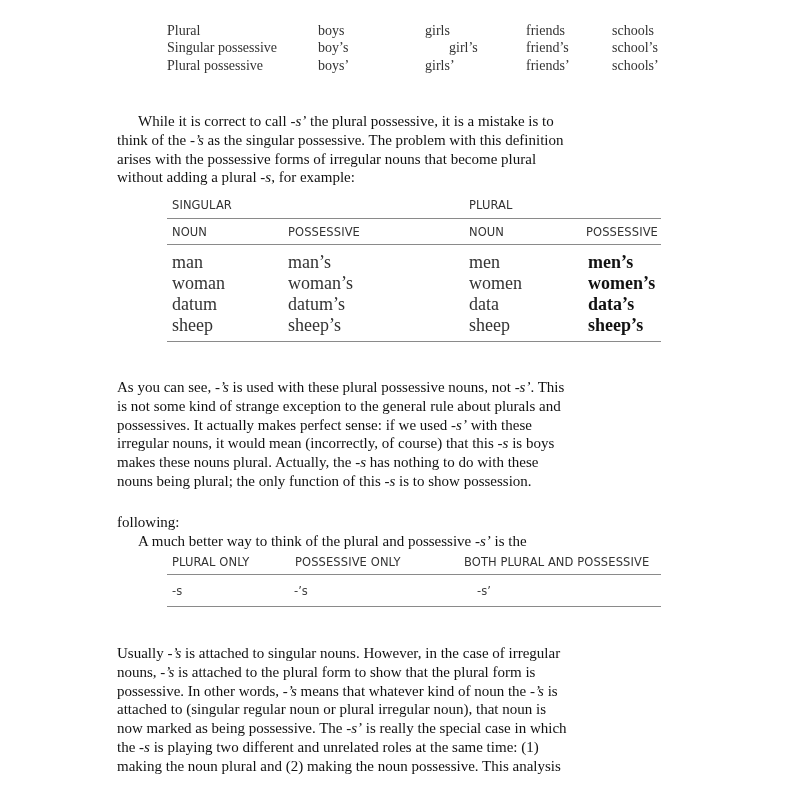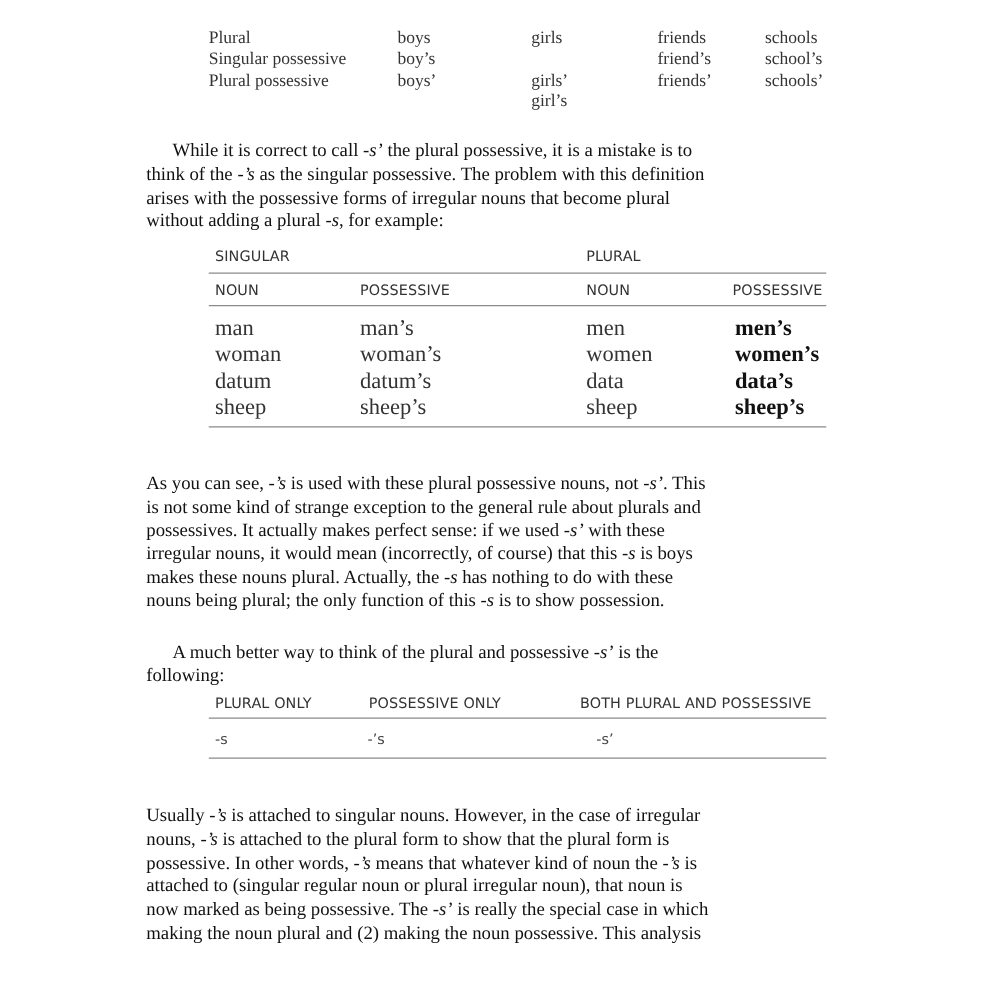--- a/index.html
+++ b/index.html
@@ -29,21 +29,21 @@
 <div>
 
   <div class="abs t1 lbl" style="left:167px;top:23px;">Plural</div>
   <div class="abs t1" style="left:318px;top:23px;">boys</div>
   <div class="abs t1" style="left:425px;top:23px;">girls</div>
   <div class="abs t1" style="left:526px;top:23px;">friends</div>
   <div class="abs t1" style="left:612px;top:23px;">schools</div>
 
   <div class="abs t1 lbl" style="left:167px;top:40px;">Singular possessive</div>
   <div class="abs t1" style="left:318px;top:40px;">boy’s</div>
-  <div class="abs t1" style="left:425px;top:40px;margin-top:34px;">girl’s</div>
+  <div class="abs t1" style="left:449px;top:40px;">girl’s</div>
   <div class="abs t1" style="left:526px;top:40px;">friend’s</div>
   <div class="abs t1" style="left:612px;top:40px;">school’s</div>
 
   <div class="abs t1 lbl" style="left:167px;top:58px;">Plural possessive</div>
   <div class="abs t1" style="left:318px;top:58px;">boys’</div>
   <div class="abs t1" style="left:425px;top:58px;">girls’</div>
   <div class="abs t1" style="left:526px;top:58px;">friends’</div>
   <div class="abs t1" style="left:612px;top:58px;">schools’</div>
 </div>
 
@@ -91,22 +91,22 @@
 <p class="para" style="top:362px;">
   <span class="line"><span>As you can see, </span><i>-’s</i><span> is used with these plural possessive nouns, not </span><i>-s’</i><span>. This</span></span>
   <span class="line"><span>is not some kind of strange exception to the general rule about plurals and</span></span>
   <span class="line"><span>possessives. It actually makes perfect sense: if we used </span><i>-s’</i><span> with these</span></span>
   <span class="line"><span>irregular nouns, it would mean (incorrectly, of course) that this </span><i>-s</i><span> is boys</span></span>
   <span class="line"><span>makes these nouns plural. Actually, the </span><i>-s</i><span> has nothing to do with these</span></span>
   <span class="line"><span>nouns being plural; the only function of this </span><i>-s</i><span> is to show possession.</span></span>
 </p>
 
 <p class="para" style="top:497px;">
+  <span class="line"><span>following:</span></span>
   <span class="line ind"><span>A much better way to think of the plural and possessive </span><i>-s’</i><span> is the</span></span>
-  <span class="line"><span>following:</span></span>
 </p>
 
 <div>
   <div class="abs hdr" style="left:172px;top:555px;">PLURAL ONLY</div>
   <div class="abs hdr" style="left:295px;top:555px;">POSSESSIVE ONLY</div>
   <div class="abs hdr" style="left:464px;top:555px;">BOTH PLURAL AND POSSESSIVE</div>
   <div class="rule" style="left:167px;top:574px;width:494px;"></div>
 
   <div class="abs cell3" style="left:172px;top:584px;">-s</div>
   <div class="abs cell3" style="left:294px;top:584px;">-’s</div>
@@ -114,14 +114,15 @@
 
   <div class="rule" style="left:167px;top:606px;width:494px;"></div>
 </div>
 
 <p class="para" style="top:628px;">
   <span class="line"><span>Usually </span><i>-’s</i><span> is attached to singular nouns. However, in the case of irregular</span></span>
   <span class="line"><span>nouns, </span><i>-’s</i><span> is attached to the plural form to show that the plural form is</span></span>
   <span class="line"><span>possessive. In other words, </span><i>-’s</i><span> means that whatever kind of noun the </span><i>-’s</i><span> is</span></span>
   <span class="line"><span>attached to (singular regular noun or plural irregular noun), that noun is</span></span>
   <span class="line"><span>now marked as being possessive. The </span><i>-s’</i><span> is really the special case in which</span></span>
+  <span class="line"><span>the </span><i>-s</i><span> is playing two different and unrelated roles at the same time: (1)</span></span>
   <span class="line"><span>making the noun plural and (2) making the noun possessive. This analysis</span></span>
 </p>
 
 </body></html>

